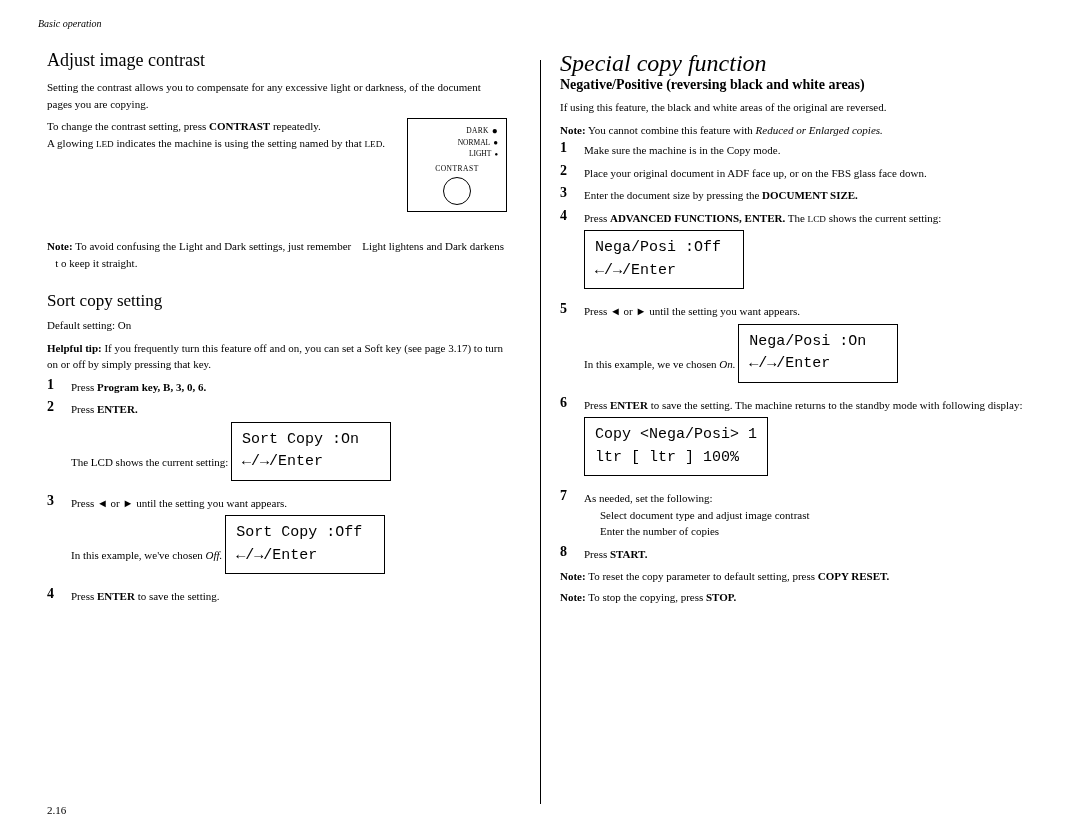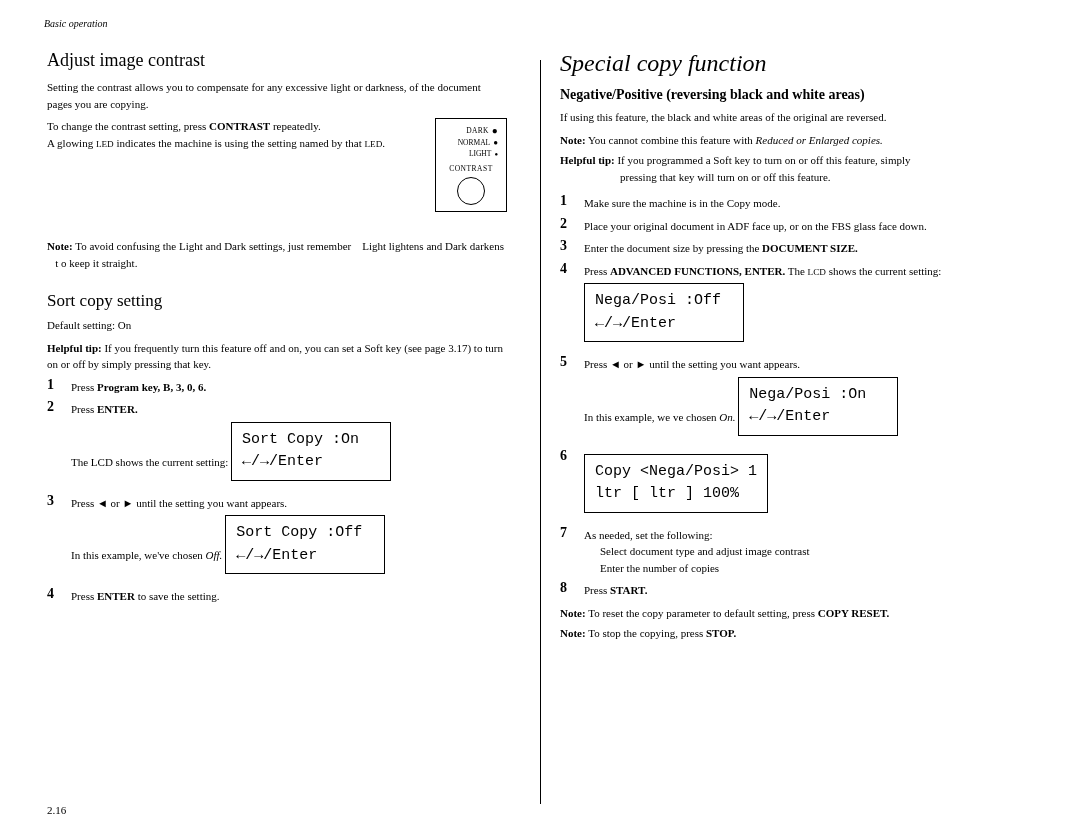--- a/index.html
+++ b/index.html
@@ -15,21 +15,21 @@
     }
     .page {
       width: 1080px;
       height: 834px;
       background: #fff;
       position: relative;
     }
     .breadcrumb {
       position: absolute;
       top: 18px;
-      left: 44px;
+      left: 38px;
       font-size: 10px;
       font-style: italic;
     }
     .divider-vertical {
       position: absolute;
       left: 540px;
       top: 60px;
       bottom: 30px;
       width: 1px;
       background: #000;
@@ -101,21 +101,20 @@
     
     .right-col {
       position: absolute;
       left: 560px;
       top: 50px;
       width: 490px;
     }
     .big-title {
       font-size: 24px;
       font-weight: normal;
-      margin-bottom: 10px;
       font-style: italic;
     }
     .sub-title {
       font-size: 14px;
       font-weight: bold;
       margin-bottom: 6px;
     }
 
     .page-num {
       position: absolute;
@@ -143,21 +142,21 @@
     <p class="body-text">Setting the contrast allows you to compensate for any excessive light or darkness, of the document pages you are copying.</p>
 
     <div style="position:relative; min-height: 120px;">
       <div style="width: 340px;">
         <p class="body-text">
           To change the contrast setting, press <strong>CONTRAST</strong> repeatedly.<br>
           A glowing <small>LED</small> indicates the machine is using the setting named by that <small>LED</small>.
         </p>
       </div>
 
-      <div style="position:absolute; right:0; top:0; width:72px; border:1px solid #000; padding:6px 8px; font-size:9px;">
+      <div style="position:absolute; right:0; top:0; width:100px; border:1px solid #000; padding:6px 8px; font-size:9px;">
         <div style="display:flex; flex-direction:column; align-items:flex-end; margin-bottom:6px;">
           <div style="display:flex; align-items:center; margin-bottom:2px; font-size:7.5px; letter-spacing:0.3px;">
             <span style="margin-right:3px;">DARK</span>
             <span style="font-size:10px;">●</span>
           </div>
           <div style="display:flex; align-items:center; margin-bottom:2px; font-size:7.5px;">
             <span style="margin-right:3px;">NORMAL</span>
             <span style="font-size:8px;">●</span>
           </div>
           <div style="display:flex; align-items:center; font-size:7.5px;">
@@ -225,25 +224,20 @@
 
     <h3 class="sub-title">Negative/Positive (reversing black and white areas)</h3>
 
     <p class="body-text">If using this feature, the black and white areas of the original are reversed.</p>
 
     <p class="note-line">
       <span class="note-bold">Note:</span>
       <span> You cannot combine this feature with <em>Reduced or Enlarged copies.</em></span>
     </p>
 
-    <p class="note-line" style="margin-bottom:10px;">
-      <span class="note-bold">Helpful tip:</span>
-      <span> If you programmed a Soft key to turn on or off this feature, simply</span><br>
-      <span style="padding-left:60px;">pressing that key will turn on or off this feature.</span>
-    </p>
 
     <div class="step-container">
       <span class="step-num">1</span>
       <span class="step-text">Make sure the machine is in the Copy mode.</span>
     </div>
 
     <div class="step-container">
       <span class="step-num">2</span>
       <span class="step-text">Place your original document in ADF face up, or on the FBS glass face down.</span>
     </div>
@@ -272,20 +266,21 @@
         <div class="lcd-box">
           <div>Nega/Posi    :On</div>
           <div>←/→/Enter</div>
         </div>
       </div>
     </div>
 
     <div class="step-container">
       <span class="step-num">6</span>
       <div class="step-text">
+        <span>Press <strong>ENTER</strong> to save the setting. The machine returns to the standby mode with following display:</span>
         <div class="lcd-box">
           <div>Copy &lt;Nega/Posi&gt;  1</div>
           <div>ltr   [ ltr ] 100%</div>
         </div>
       </div>
     </div>
 
     <div class="step-container">
       <span class="step-num">7</span>
       <div class="step-text">

